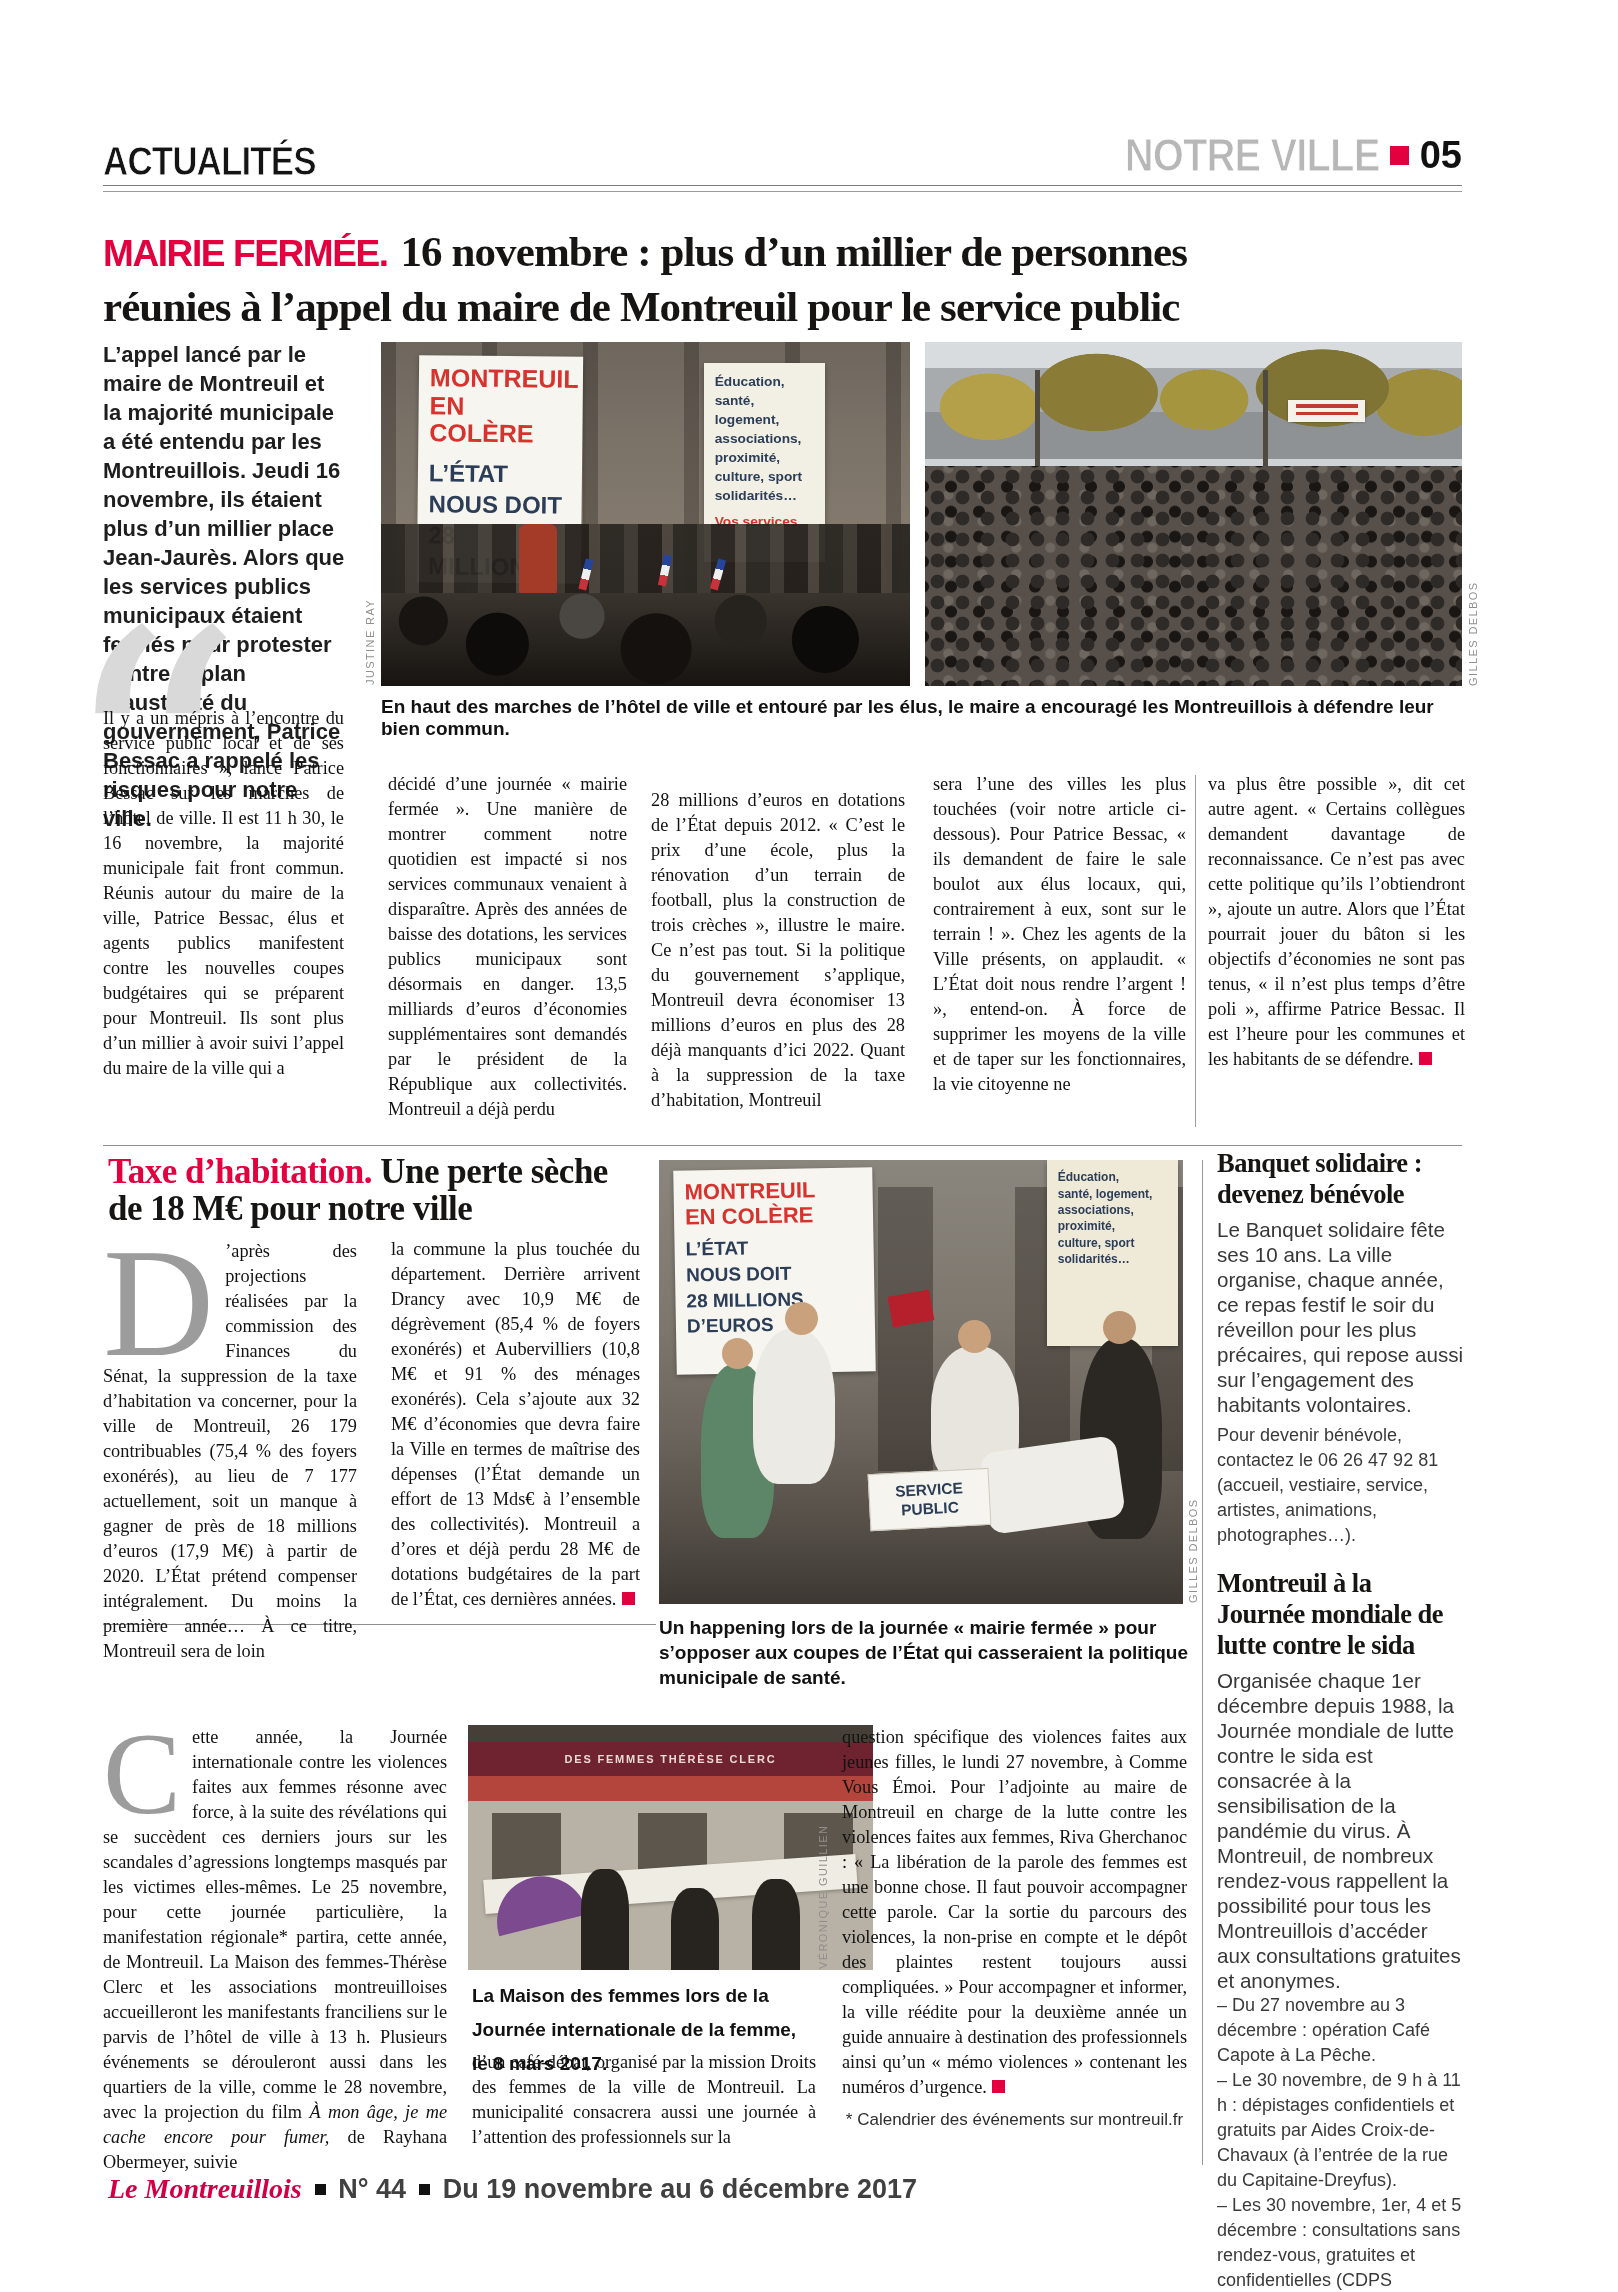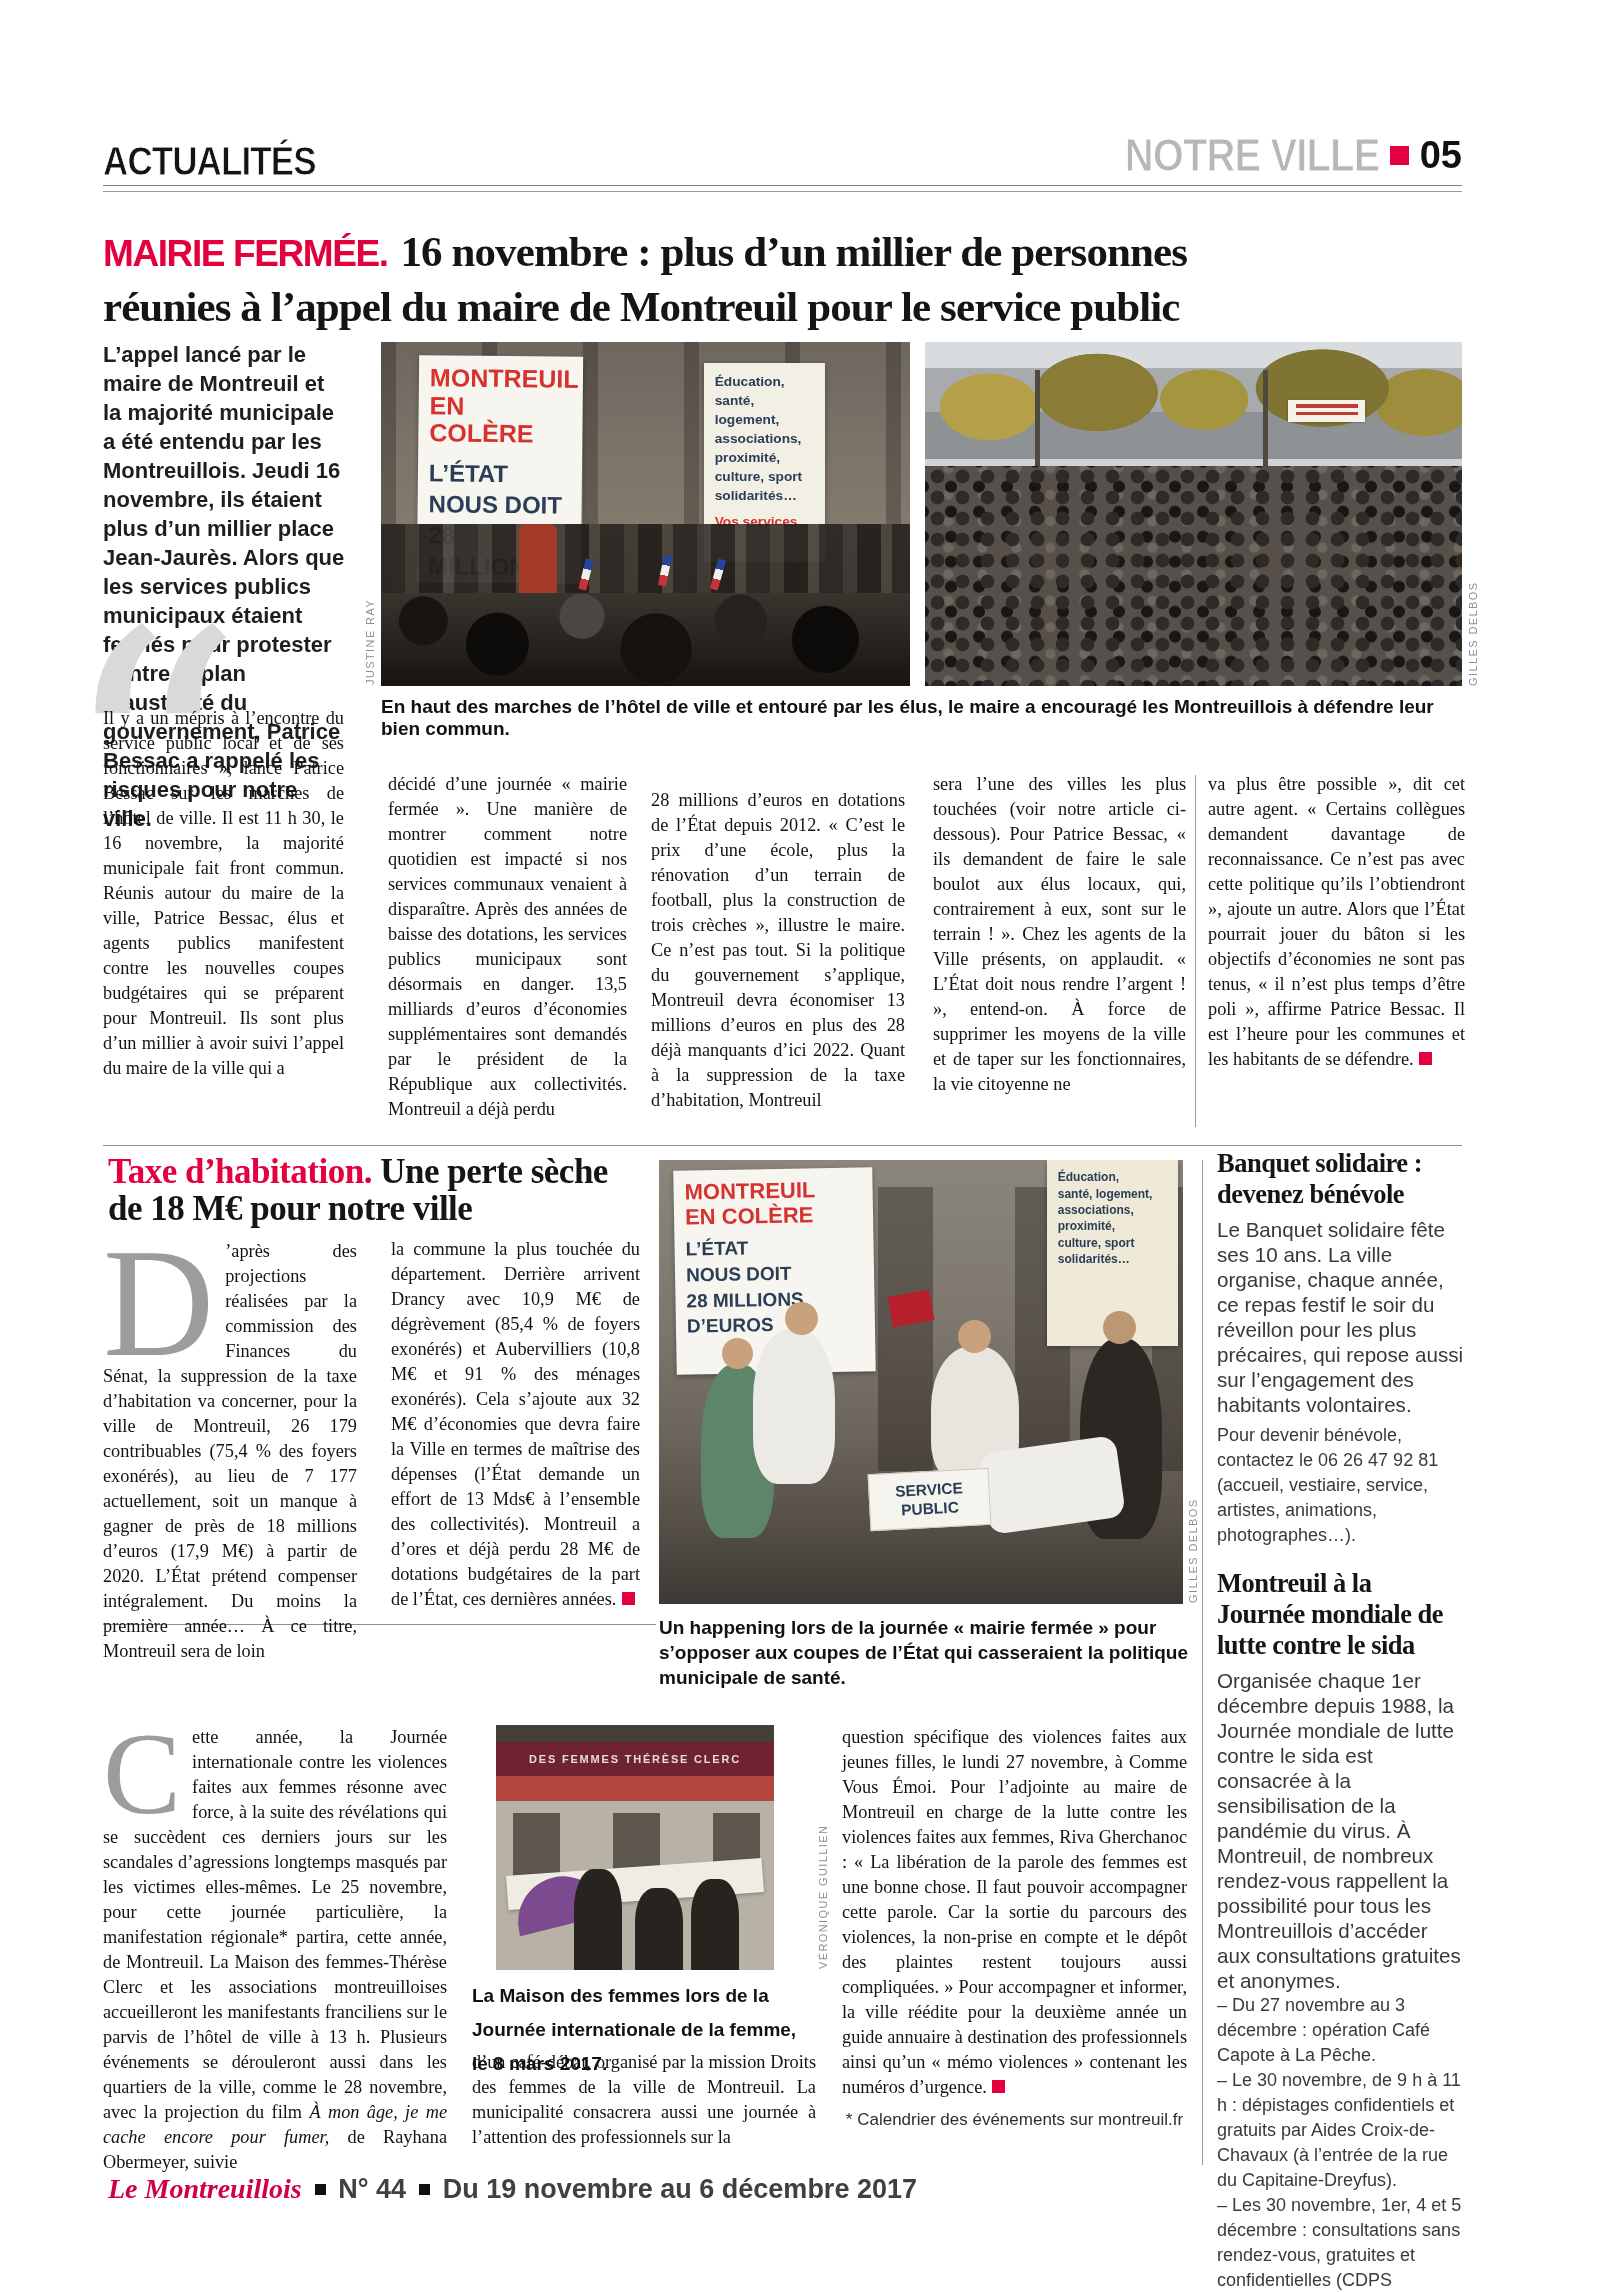--- a/index.html
+++ b/index.html
@@ -161,21 +161,21 @@
 
   
   .women-headline{position:absolute;left:106px;top:1643px;width:1151px;
     font-family:"Liberation Serif",serif;font-weight:400;font-size:50px;letter-spacing:-0.5px;color:#1b1916;}
   .w1{left:103px;top:1725px;width:344px;}
   .w2{left:472px;top:2050px;width:344px;}
   .w3{left:842px;top:1725px;width:345px;}
   .footnote{margin-top:7.3px;font-family:"Liberation Sans",sans-serif;font-size:17px;color:#2e2e2e;text-align:center;}
 
   
-  .ph4{left:496px;top:1725px;width:278px;height:245px;background:#b8b1a5;}
+  .ph4{left:468px;top:1725px;width:405px;height:245px;background:#b8b1a5;}
   .ph4 .topband{position:absolute;left:0;top:0;width:100%;height:20%;background:#463f38;}
   .ph4 .signband{position:absolute;left:0;top:7%;width:100%;height:14%;background:#6f2230;
     display:flex;align-items:center;justify-content:center;
     font-family:"Liberation Sans",sans-serif;font-weight:bold;font-size:11px;letter-spacing:1.8px;color:#e8dcd2;}
   .ph4 .awning{position:absolute;left:0;top:21%;width:100%;height:10%;background:#b4453c;}
   .ph4 .win{position:absolute;top:36%;width:17%;height:30%;background:#5c564d;}
   .ph4 .wbanner{position:absolute;left:4%;top:58%;width:92%;height:14%;background:#efece3;transform:rotate(-4deg);box-shadow:0 1.8px 3.7px rgba(0,0,0,.25);}
   .ph4 .umb{position:absolute;left:6%;bottom:18%;width:91px;height:49px;background:#7c4a8f;border-radius:91px 91px 0 0;transform:rotate(-14deg);}
   .ph4 .p{position:absolute;bottom:0;width:48px;height:101px;background:#27231f;border-radius:40% 40% 0 0;}
   .women-caption{position:absolute;left:472px;top:1979px;width:344px;

